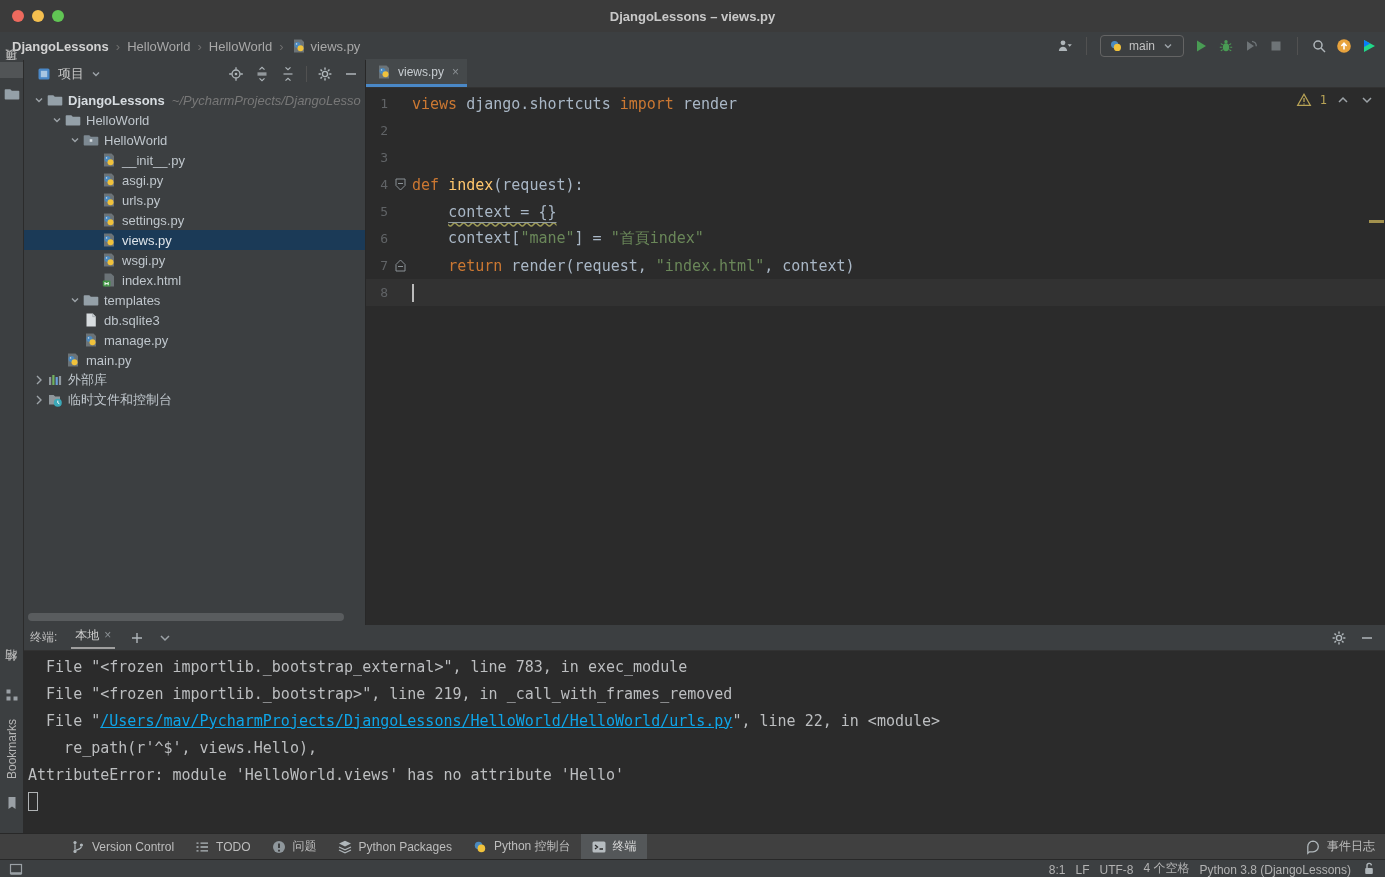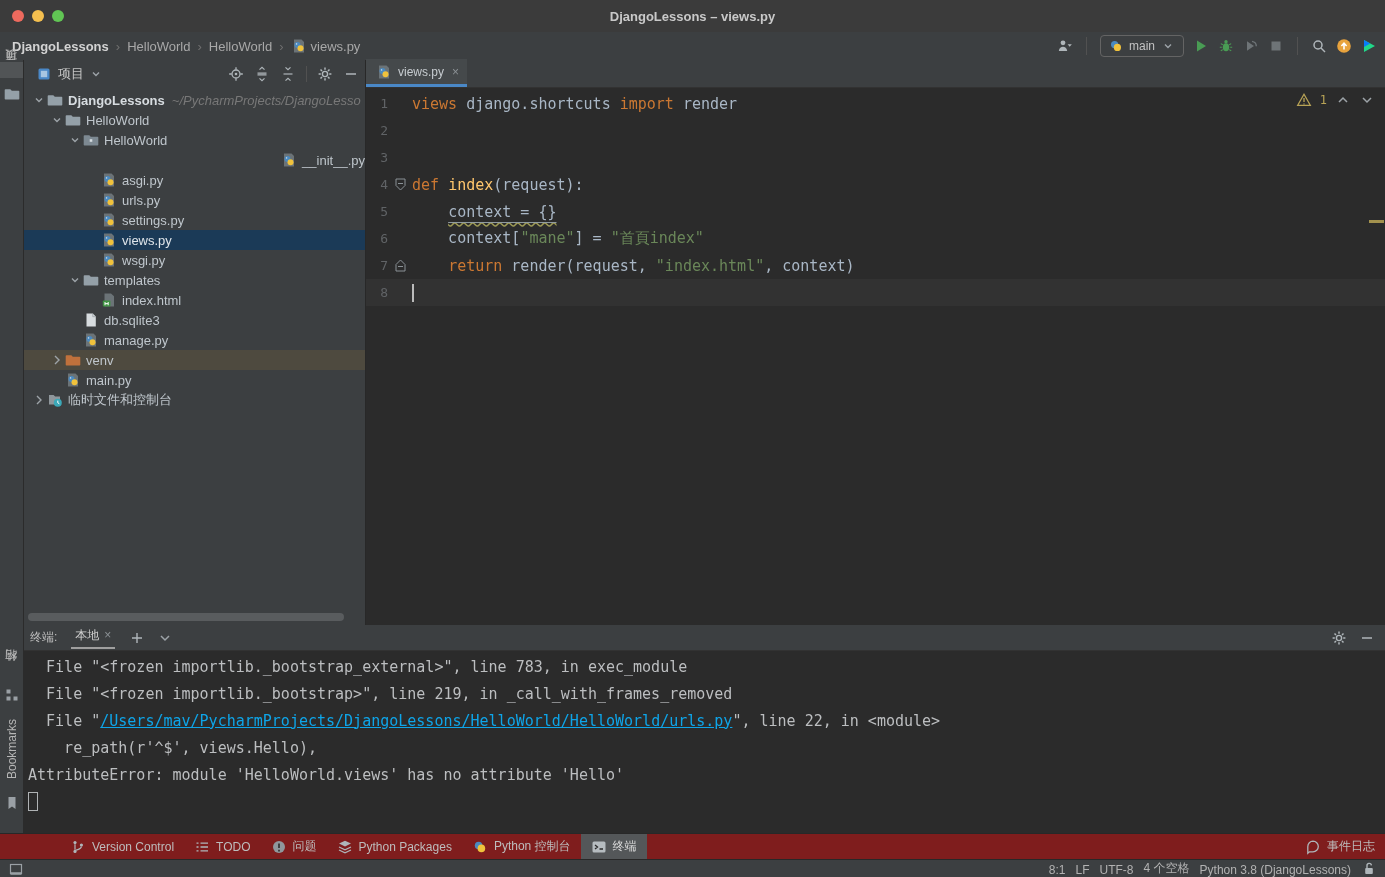--- a/index.html
+++ b/index.html
@@ -79,21 +79,21 @@
   .t-tab { display:flex; align-items:center; gap:5px; padding:0 4px 3px 4px; border-bottom:2px solid #9f9f9f; color:#d0d0d0; }
   .t-tab .x { color:#8b9195; }
   .t-plus { margin-left:14px; } .t-chev { margin-left:12px; }
   .t-icons { margin-left:auto; display:flex; gap:12px; }
   .t-body { flex:1; padding:2px 0 0 4px; font-family:"DejaVu Sans Mono", monospace; font-size:15px; color:#bcbec0; }
   .t-line { height:27px; display:flex; align-items:center; white-space:pre; }
   .t-link { color:#0ea5e9; text-decoration:underline; }
   .t-caret { width:10px; height:19px; border:1px solid #b0b3b5; display:inline-block; }
 
   
-  .twbar { height:26px; background:#7f1d1d; border-top:1px solid #282828; display:flex; align-items:center; font-size:12px; color:#bdbdbd; padding:0 10px 0 60px; flex:0 0 26px; }
+  .twbar { height:26px; background:#404040; border-top:1px solid #282828; display:flex; align-items:center; font-size:12px; color:#bdbdbd; padding:0 10px 0 60px; flex:0 0 26px; }
   .tw-item { display:flex; align-items:center; gap:6px; padding:0 10px; height:26px; }
   .tw-item.sel { background:#545759; color:#dcdcdc; }
   .tw-right { margin-left:auto; display:flex; align-items:center; gap:6px; }
   .statusbar { height:18px; background:#3c3f41; border-top:1px solid #282828; display:flex; align-items:center; font-size:12px; color:#b2b2b2; padding:0 8px; flex:0 0 18px; }
   .sb-right { margin-left:auto; display:flex; align-items:flex-end; gap:10px; }
   .sb-item { white-space:nowrap; }
 </style>
 </head>
 <body>
 
@@ -315,21 +315,21 @@
                   </svg>
                 </span>
                 <span class="ic">
                   <svg width="16" height="16" viewBox="0 0 16 16">
                     <path d="M1.5 3.2h4.8l1.5 1.6h6.7c.5 0 .8.3.8.8v7.2c0 .5-.3.8-.8.8h-13c-.5 0-.8-.3-.8-.8V4c0-.5.3-.8.8-.8z" fill="#7d8992"></path>
                     <rect x="6.7" y="7.2" width="2.6" height="2.6" fill="#d6dde1"></rect>
                   </svg>
                 </span>
                 <span class="lbl">HelloWorld</span>
               </div>
-              <div class="tree-row" style="padding-left: 60px; justify-content: flex-end;">
+              <div class="tree-row" style="padding-left: 60px;">
                 <span class="chev"></span>
                 <span class="ic">
                   <svg width="16" height="16" viewBox="0 0 16 16">
                     <path d="M3 1.5h7.5l2.5 2.5v10.5H3z" fill="#6b7377"></path>
                     <circle cx="6.5" cy="7" r="3" fill="#4a89bf"></circle>
                     <circle cx="9.5" cy="10.2" r="3" fill="#f0c23c"></circle>
                     <circle cx="5.6" cy="5.9" r=".7" fill="#e8eef2"></circle>
                   </svg>
                 </span>
                 <span class="lbl">__init__.py</span>
@@ -386,46 +386,46 @@
                 <span class="chev"></span>
                 <span class="ic">
                   <svg width="16" height="16" viewBox="0 0 16 16">
                     <path d="M3 1.5h7.5l2.5 2.5v10.5H3z" fill="#6b7377"></path>
                     <circle cx="6.5" cy="7" r="3" fill="#4a89bf"></circle>
                     <circle cx="9.5" cy="10.2" r="3" fill="#f0c23c"></circle>
                     <circle cx="5.6" cy="5.9" r=".7" fill="#e8eef2"></circle>
                   </svg>
                 </span>
                 <span class="lbl">wsgi.py</span>
-              </div>
-              <div class="tree-row" style="padding-left: 42px;">
-                <span class="chev">
-                  <svg width="16" height="16" viewBox="0 0 16 16">
-                    <polyline points="5,6.5 8,9.5 11,6.5" fill="none" stroke="#9da3a8" stroke-width="1.4"></polyline>
-                  </svg>
-                </span>
-                <span class="ic">
-                  <svg width="16" height="16" viewBox="0 0 16 16">
-                    <path d="M1.5 3.2h4.8l1.5 1.6h6.7c.5 0 .8.3.8.8v7.2c0 .5-.3.8-.8.8h-13c-.5 0-.8-.3-.8-.8V4c0-.5.3-.8.8-.8z" fill="#94a0a8"></path>
-                  </svg>
-                </span>
-                <span class="lbl">templates</span>
               </div>
               <div class="tree-row" style="padding-left: 60px;">
                 <span class="chev"></span>
                 <span class="ic">
                   <svg width="16" height="16" viewBox="0 0 16 16">
                     <path d="M3.5 1.5h6.5l3 2.8v10.2H3.5z" fill="#6b7377"></path>
                     <rect x="1.8" y="8.6" width="7.6" height="6" rx="1" fill="#3e9141"></rect>
                     <path d="M4 10v3.2M7.2 10v3.2M4 11.6h3.2" stroke="#e8f2e8" stroke-width="1.1" fill="none"></path>
                   </svg>
                 </span>
                 <span class="lbl">index.html</span>
               </div>
               <div class="tree-row" style="padding-left: 42px;">
+                <span class="chev">
+                  <svg width="16" height="16" viewBox="0 0 16 16">
+                    <polyline points="5,6.5 8,9.5 11,6.5" fill="none" stroke="#9da3a8" stroke-width="1.4"></polyline>
+                  </svg>
+                </span>
+                <span class="ic">
+                  <svg width="16" height="16" viewBox="0 0 16 16">
+                    <path d="M1.5 3.2h4.8l1.5 1.6h6.7c.5 0 .8.3.8.8v7.2c0 .5-.3.8-.8.8h-13c-.5 0-.8-.3-.8-.8V4c0-.5.3-.8.8-.8z" fill="#94a0a8"></path>
+                  </svg>
+                </span>
+                <span class="lbl">templates</span>
+              </div>
+              <div class="tree-row" style="padding-left: 42px;">
                 <span class="chev"></span>
                 <span class="ic">
                   <svg width="16" height="16" viewBox="0 0 16 16">
                     <path d="M3.5 1.5h6.3l3 3v10H3.5z" fill="#d7dcdf"></path>
                     <path d="M9.8 1.7v3h3" fill="none" stroke="#9aa0a5" stroke-width=".8"></path>
                   </svg>
                 </span>
                 <span class="lbl">db.sqlite3</span>
               </div>
               <div class="tree-row" style="padding-left: 42px;">
@@ -433,44 +433,47 @@
                 <span class="ic">
                   <svg width="16" height="16" viewBox="0 0 16 16">
                     <path d="M3 1.5h7.5l2.5 2.5v10.5H3z" fill="#6b7377"></path>
                     <circle cx="6.5" cy="7" r="3" fill="#4a89bf"></circle>
                     <circle cx="9.5" cy="10.2" r="3" fill="#f0c23c"></circle>
                     <circle cx="5.6" cy="5.9" r=".7" fill="#e8eef2"></circle>
                   </svg>
                 </span>
                 <span class="lbl">manage.py</span>
               </div>
-              <div class="tree-row hov" style="padding-left: 24px;">
+              <div class="tree-row" style="padding-left: 24px;">
+                <span class="chev"></span>
+                <span class="ic">
+                  <svg width="16" height="16" viewBox="0 0 16 16">
+                    <path d="M3 1.5h7.5l2.5 2.5v10.5H3z" fill="#6b7377"></path>
+                    <circle cx="6.5" cy="7" r="3" fill="#4a89bf"></circle>
+                    <circle cx="9.5" cy="10.2" r="3" fill="#f0c23c"></circle>
+                    <circle cx="5.6" cy="5.9" r=".7" fill="#e8eef2"></circle>
+                  </svg>
+                </span>
+                <span class="lbl">main.py</span>
+              </div>
+              <div class="tree-row" style="padding-left: 6px;">
                 <span class="chev">
                   <svg width="16" height="16" viewBox="0 0 16 16">
                     <polyline points="6,4 10,8 6,12" fill="none" stroke="#9da3a8" stroke-width="1.4"></polyline>
                   </svg>
                 </span>
                 <span class="ic">
                   <svg width="16" height="16" viewBox="0 0 16 16">
-                    <path d="M1.5 3.2h4.8l1.5 1.6h6.7c.5 0 .8.3.8.8v7.2c0 .5-.3.8-.8.8h-13c-.5 0-.8-.3-.8-.8V4c0-.5.3-.8.8-.8z" fill="#c0713c"></path>
-                  </svg>
-                </span>
-                <span class="lbl">venv</span>
-              </div>
-              <div class="tree-row" style="padding-left: 24px;">
-                <span class="chev"></span>
-                <span class="ic">
-                  <svg width="16" height="16" viewBox="0 0 16 16">
-                    <path d="M3 1.5h7.5l2.5 2.5v10.5H3z" fill="#6b7377"></path>
-                    <circle cx="6.5" cy="7" r="3" fill="#4a89bf"></circle>
-                    <circle cx="9.5" cy="10.2" r="3" fill="#f0c23c"></circle>
-                    <circle cx="5.6" cy="5.9" r=".7" fill="#e8eef2"></circle>
-                  </svg>
-                </span>
-                <span class="lbl">main.py</span>
+                    <rect x="2" y="5" width="2.2" height="8" fill="#8f979c"></rect>
+                    <rect x="5.3" y="3" width="2.2" height="10" fill="#72b25f"></rect>
+                    <rect x="8.6" y="5" width="2.2" height="8" fill="#6a9fd8"></rect>
+                    <rect x="11.9" y="4" width="2.2" height="9" fill="#8f979c"></rect>
+                  </svg>
+                </span>
+                <span class="lbl">外部库</span>
               </div>
               <div class="tree-row" style="padding-left: 6px;">
                 <span class="chev">
                   <svg width="16" height="16" viewBox="0 0 16 16">
                     <polyline points="6,4 10,8 6,12" fill="none" stroke="#9da3a8" stroke-width="1.4"></polyline>
                   </svg>
                 </span>
                 <span class="ic">
                   <svg width="16" height="16" viewBox="0 0 16 16">
                     <path d="M2 3h4.6l1.5 1.5H13v8H2z" fill="#8f979c"></path>

